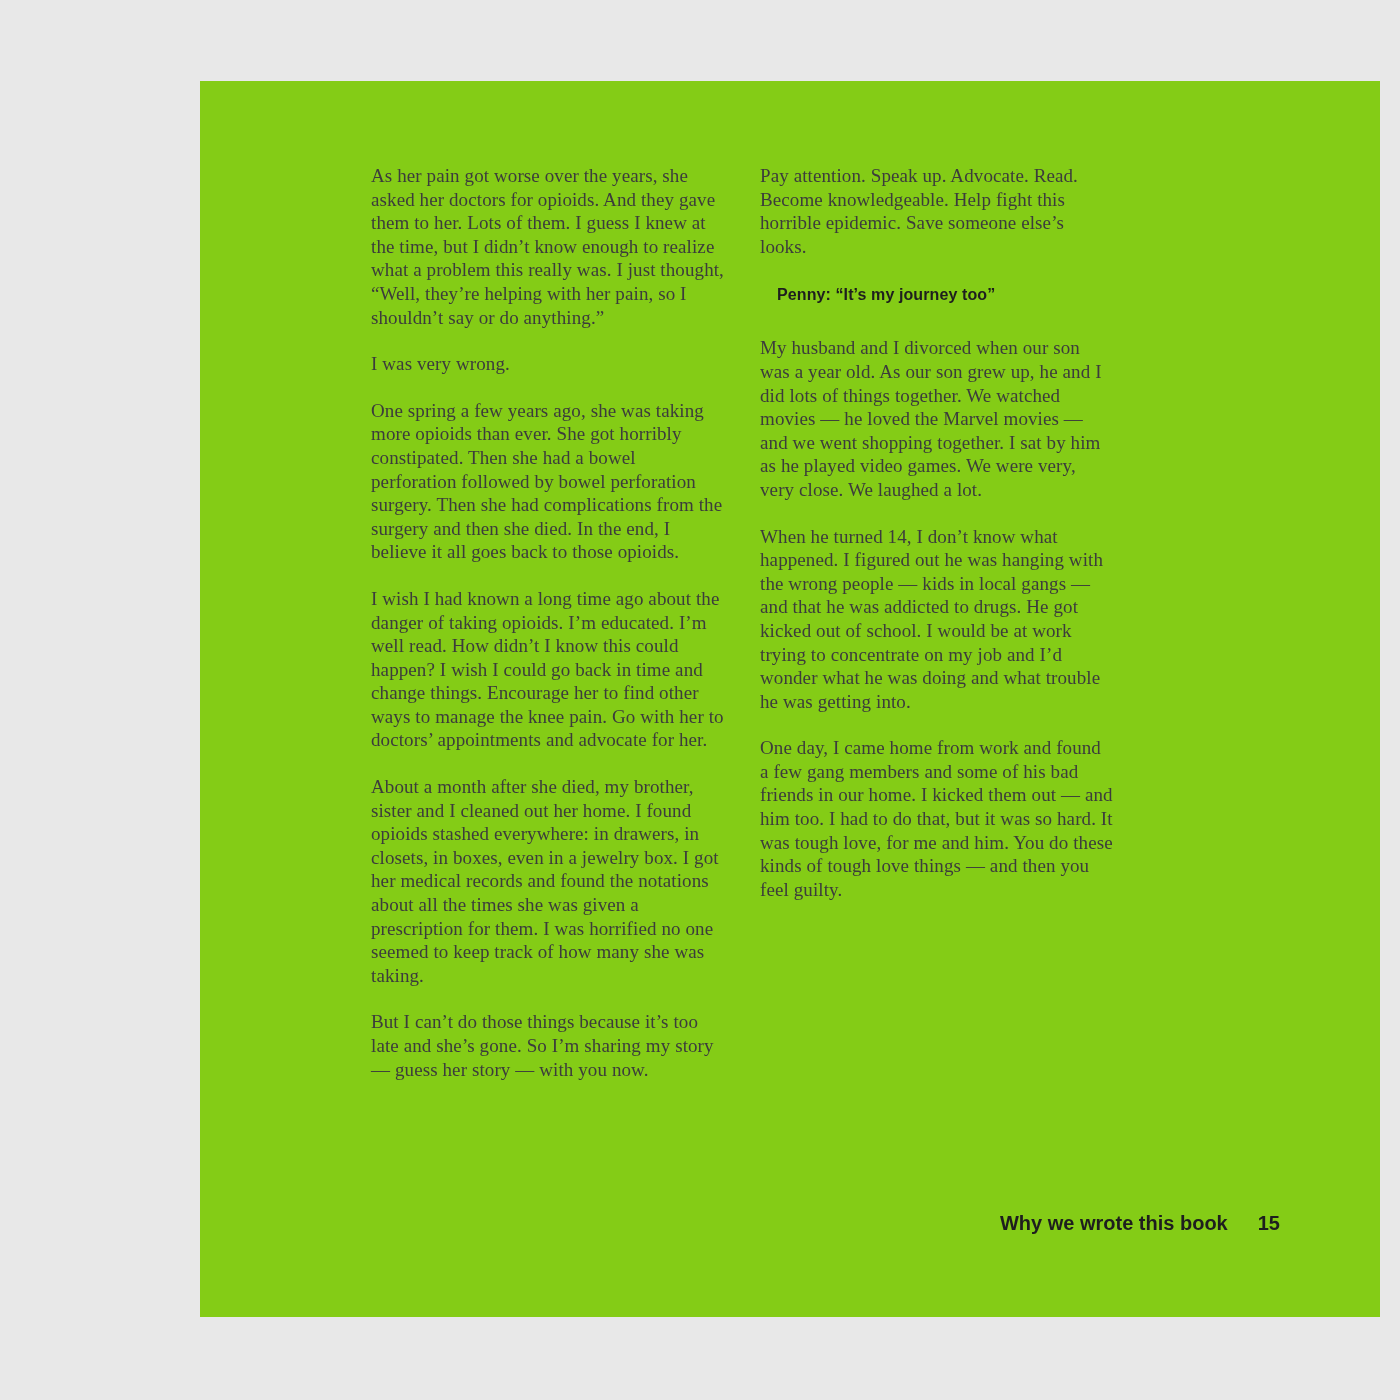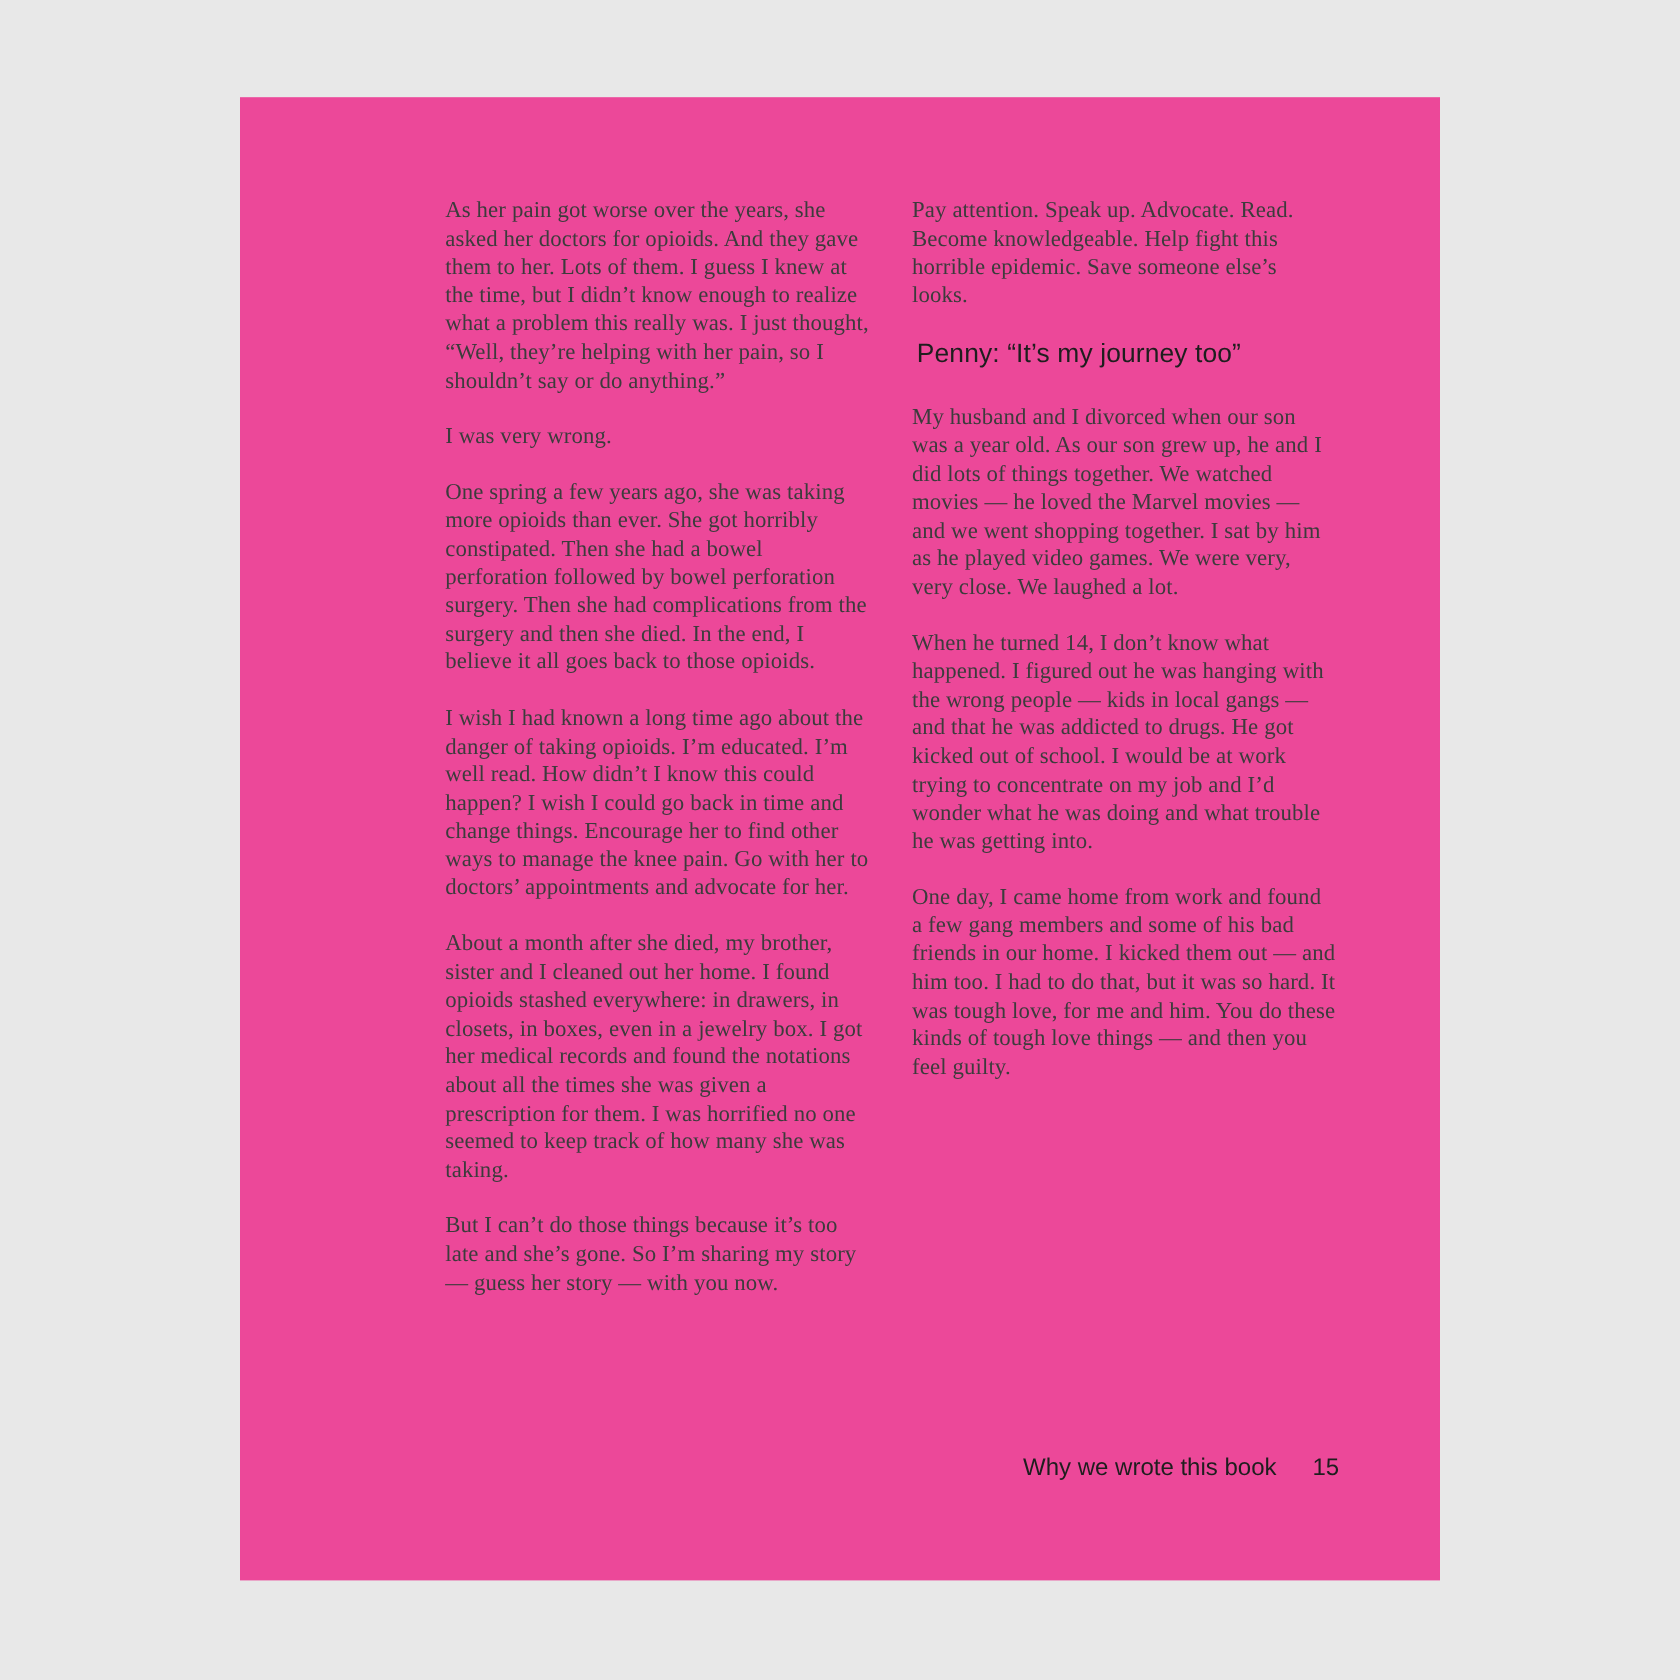--- a/index.html
+++ b/index.html
@@ -10,23 +10,23 @@
     position: relative;
     width: 1400px;
     height: 1400px;
     background: #e8e8e8;
     overflow: hidden;
   }
   .page {
     position: absolute;
     left: 200px;
     top: 81px;
-    width: 1000px;
+    width: 1180px;
     height: 1236px;
-    background: #ec4899;
+    background: #84cc16;
   }
   .columns {
     position: absolute;
     left: 171px;
     top: 83px;
     display: flex;
     gap: 35px;
   }
   .col {
     width: 354px;
@@ -36,33 +36,33 @@
     margin: 0 0 23px 0;
     font-family: "Liberation Serif", serif;
     font-size: 19px;
     line-height: 23.6px;
     color: #3c3c3c;
     letter-spacing: 0.1px;
     text-align: left;
   }
   .section-heading {
     font-family: "Liberation Sans", sans-serif;
-    font-weight: normal;
-    font-size: 22px;
+    font-weight: bold;
+    font-size: 16px;
     line-height: 24px;
     color: #1e1e1e;
-    margin: 25px 0 29px 4px;
+    margin: 25px 0 29px 17px;
     letter-spacing: 0.1px;
   }
   .footer {
     position: absolute;
-    right: 84px;
+    right: 100px;
     bottom: 82px;
     font-family: "Liberation Sans", sans-serif;
-    font-weight: normal;
+    font-weight: bold;
     font-size: 20px;
     line-height: 24px;
     color: #1e1e1e;
     white-space: nowrap;
   }
   .footer .page-num {
     margin-left: 30px;
   }
 </style>
 </head>

